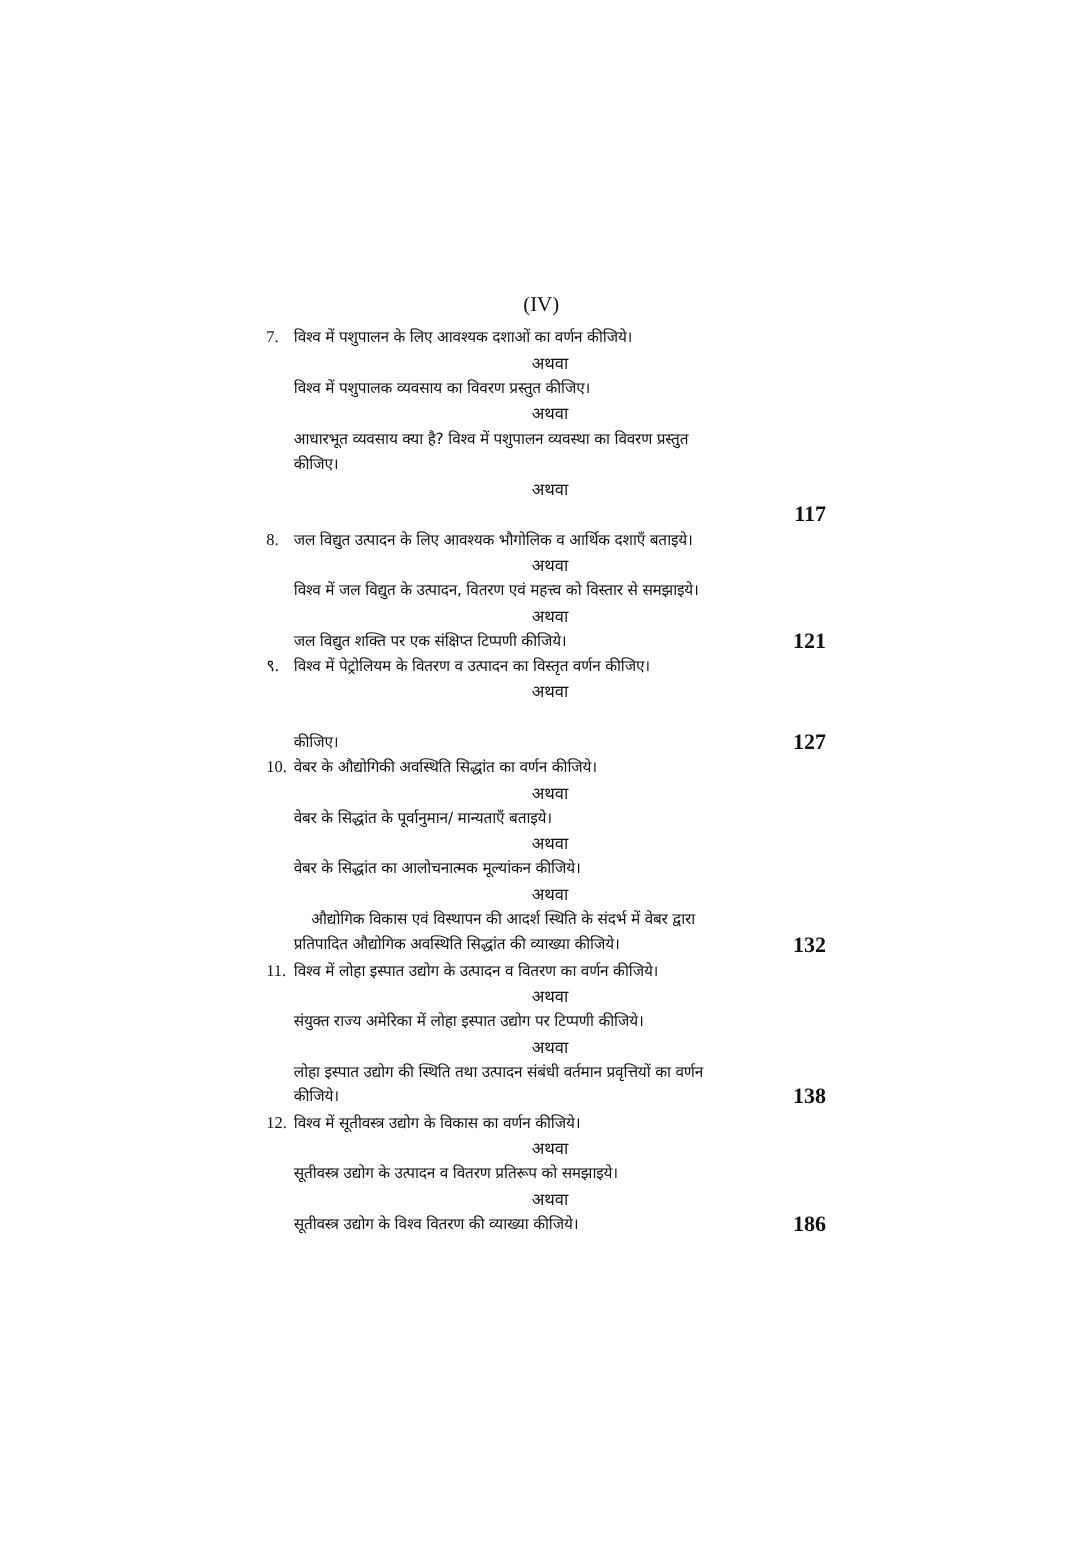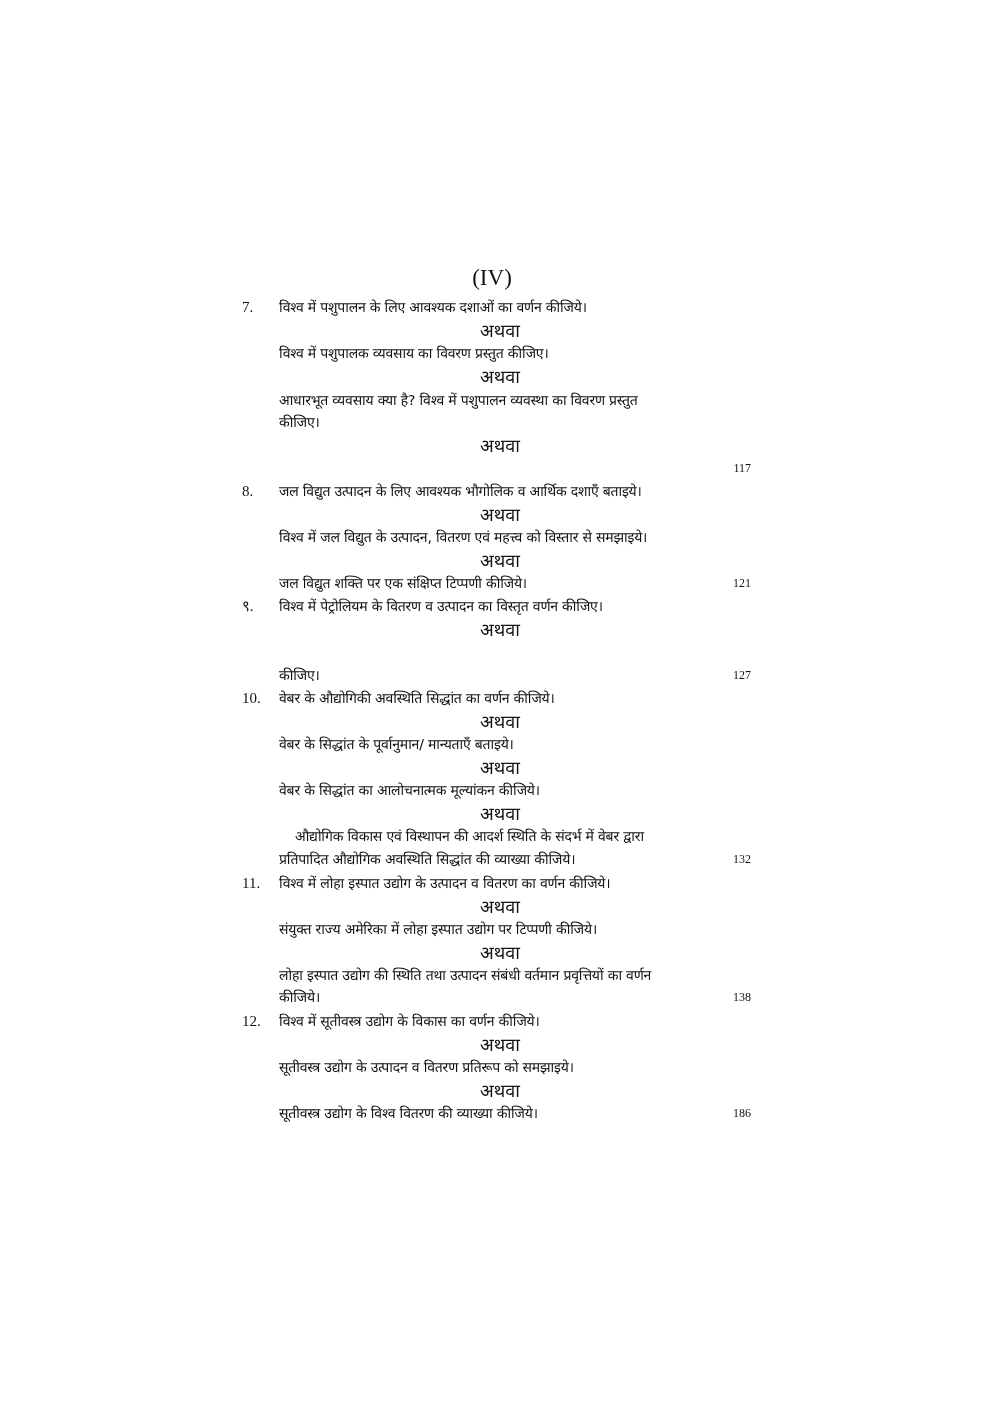--- a/index.html
+++ b/index.html
@@ -22,65 +22,65 @@
     width: 992px;
     height: 1403px;
   }
   .page-label {
     position: absolute;
     left: 0;
     width: 984px;
     top: 266px;
     text-align: center;
     font-family: "Liberation Serif", serif;
-    font-size: 23px;
+    font-size: 19px;
     line-height: 24px;
   }
   .line {
     position: absolute;
     left: 0;
     width: 992px;
     height: 23px;
     font-size: 14px;
     line-height: 23px;
     white-space: nowrap;
   }
   .qnum {
     position: absolute;
     left: 242px;
     top: 0;
     font-family: "Liberation Serif", serif;
     font-size: 15px;
   }
   .text {
     position: absolute;
-    left: 279px;
+    left: 267px;
     top: 0;
     letter-spacing: -0.2px;
   }
   .text.bold {
     font-weight: bold;
   }
   .or {
     position: absolute;
     left: 470px;
     width: 60px;
     text-align: center;
     top: 0;
-    font-size: 18px;
+    font-size: 15px;
   }
   .pg {
     position: absolute;
     left: 715px;
     width: 36px;
     text-align: right;
     top: 0;
     font-family: "Liberation Serif", serif;
-    font-weight: normal;
-    font-size: 12px;
+    font-weight: bold;
+    font-size: 20px;
   }
 </style>
 </head>
 <body>
 
 <div class="page">
 
   <div class="page-label">(IV)</div>
 
   <div class="line" style="top:296px;">

